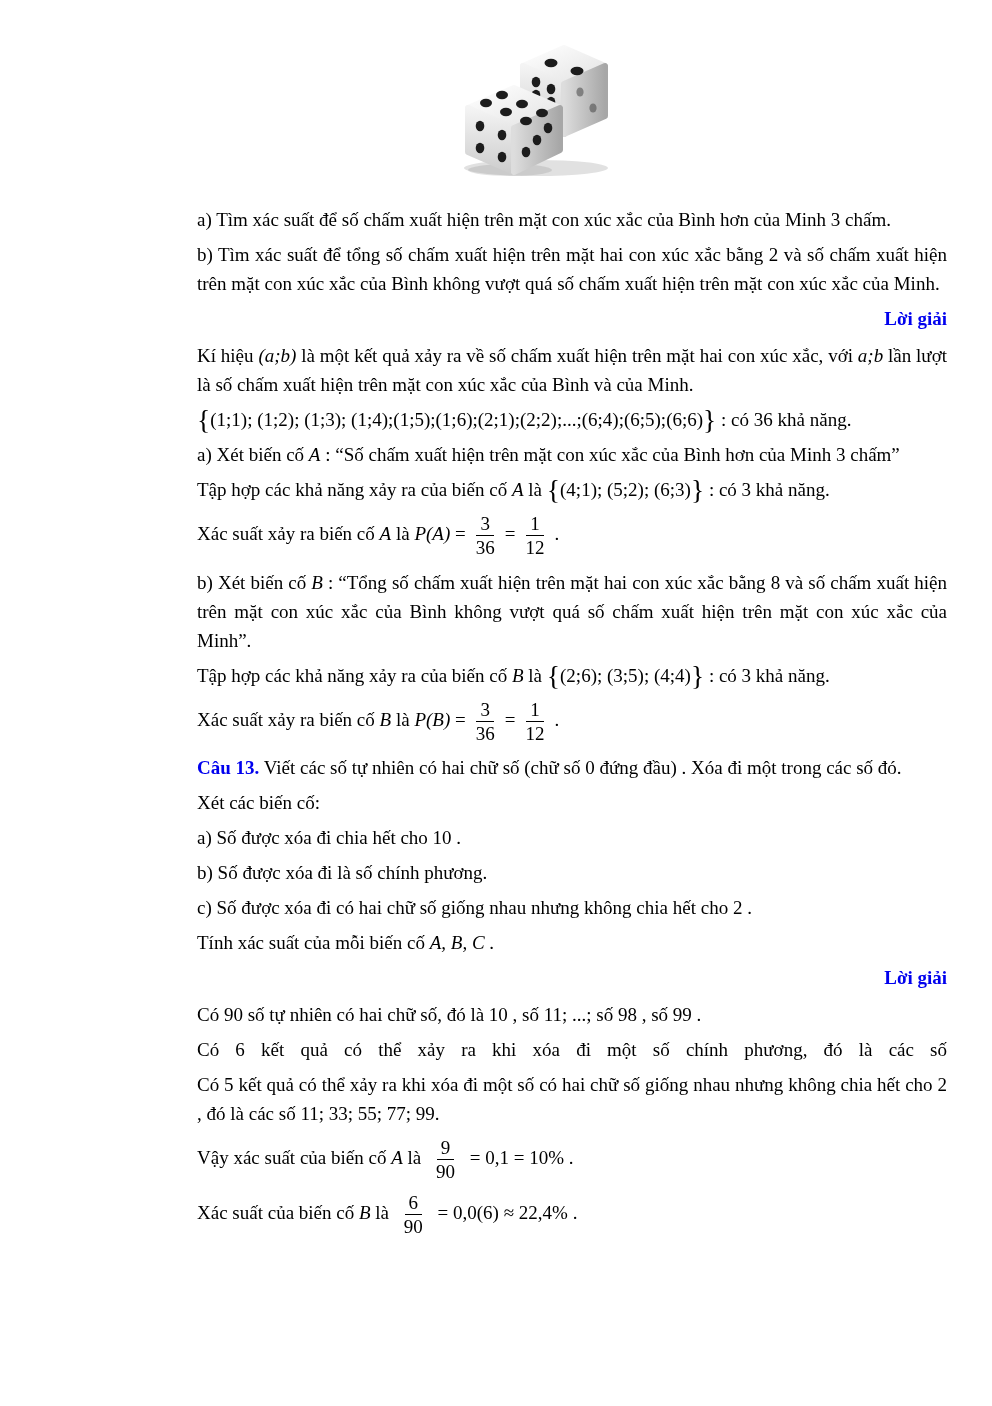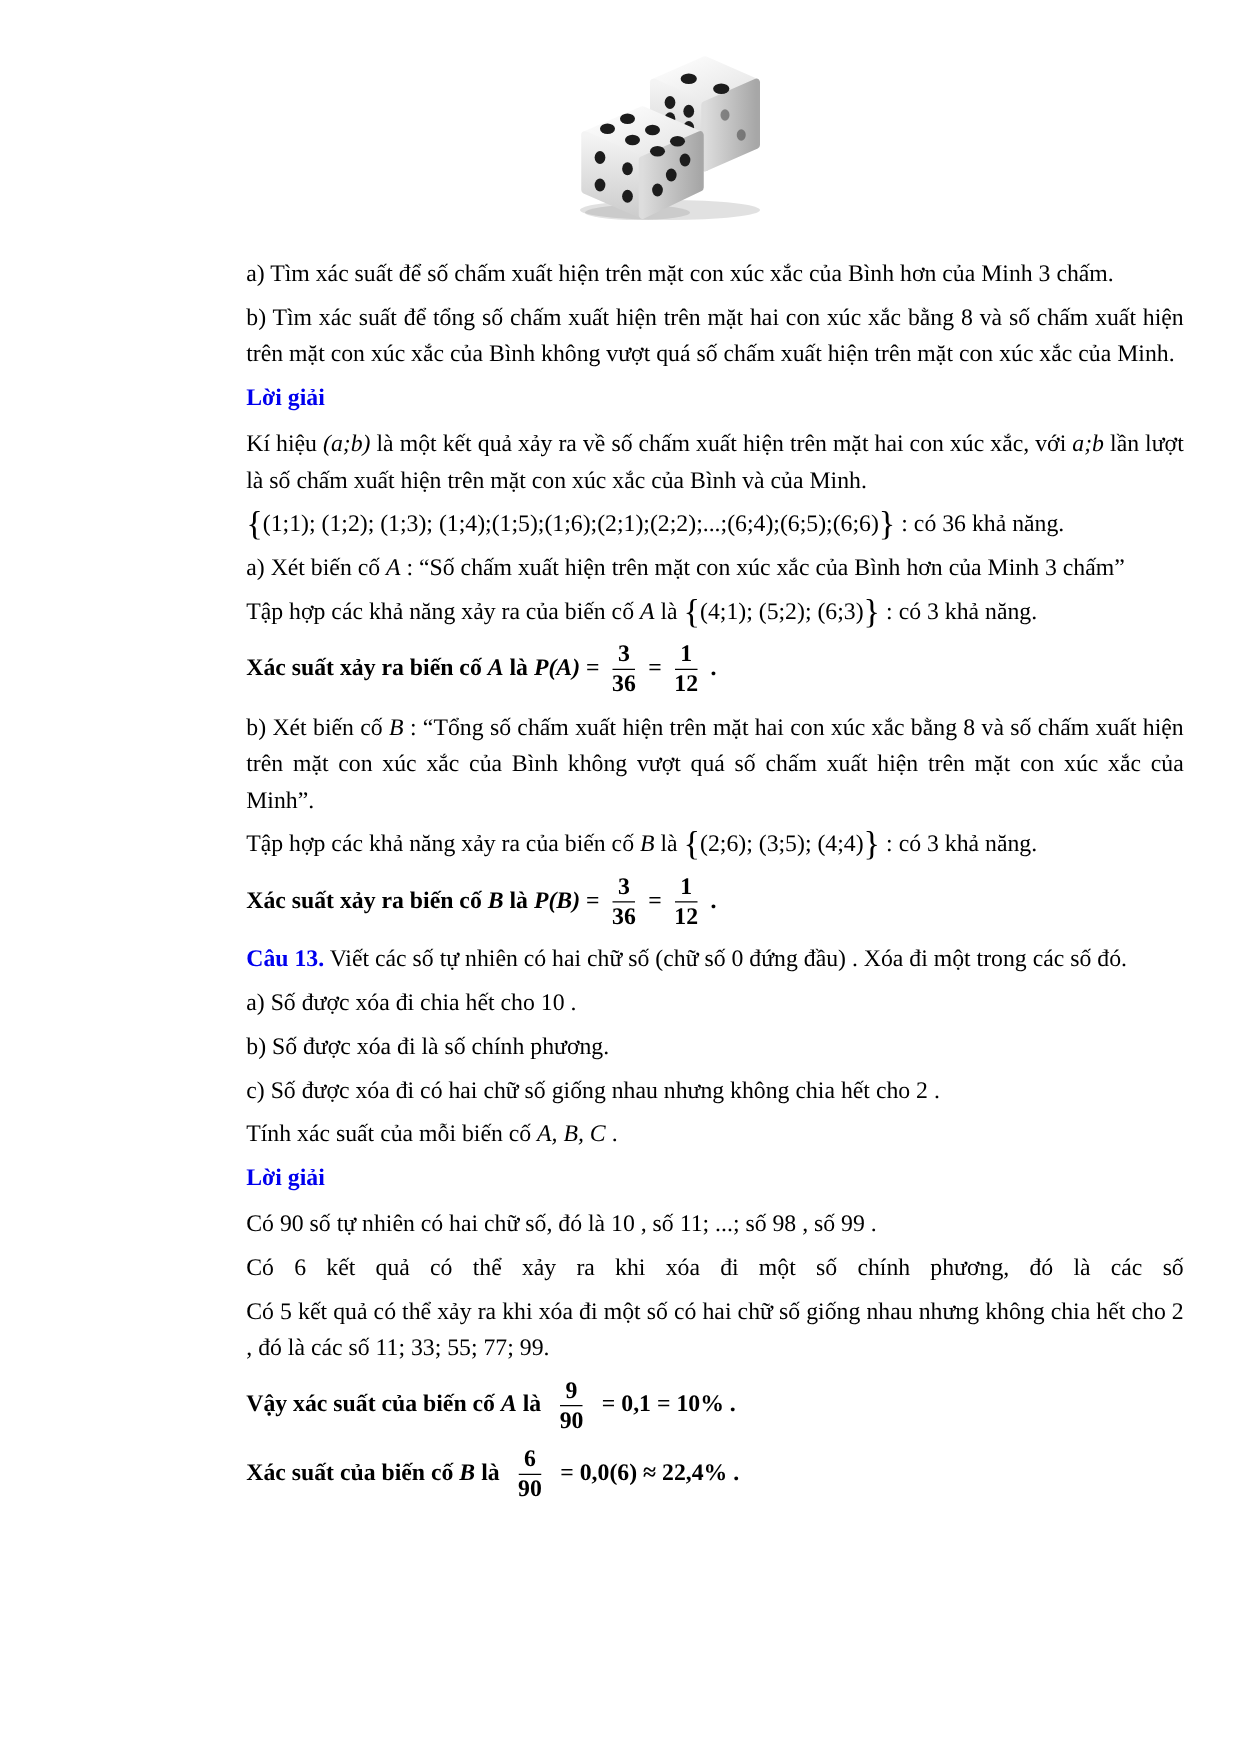--- a/index.html
+++ b/index.html
@@ -8,23 +8,23 @@
     width: 992px; height: 1406px; overflow: hidden;
     background: #ffffff; color: #000000;
     font-family: "Liberation Serif", serif;
     font-size: 19px;
   }
   .page { width: 992px; height: 1406px; position: relative; }
   .dice-wrap { margin: 34px 0 12px 452px; width: 168px; height: 146px; }
   .content { padding: 0 45px 0 197px; margin-top: 25px; }
   p.para { margin: 0 0 6px 0; line-height: 29px; text-align: justify; }
   p.one-line { white-space: nowrap; text-align: left; }
-  p.eq { text-align: left; margin: 9px 0 9px 0; white-space: nowrap; font-weight: bold; }
+  p.eq { text-align: left; margin: 9px 0 9px 0; white-space: nowrap; }
   h3.solution-heading {
-    margin: 3px 0 8px 0; text-align: left;
+    margin: 3px 0 8px 0; text-align: right;
     color: #0000ee; font-size: 19px; line-height: 29px; font-weight: bold;
     font-family: "Liberation Serif", serif;
   }
   .mi { font-style: italic; }
   .brace { font-size: 1.45em; vertical-align: -0.12em; line-height: 1; }
   .frac {
     display: inline-flex; flex-direction: column; align-items: center;
     vertical-align: middle; margin: 0 6px; line-height: 1.12; text-align: center;
   }
   .frac .fnum { padding: 0 4px 1px 4px; border-bottom: 1.5px solid #000; }
@@ -92,21 +92,21 @@
         <ellipse cx="85" cy="106" rx="4.3" ry="5.2" fill="#1c1c1c"></ellipse>
         <ellipse cx="74" cy="118" rx="4.3" ry="5.2" fill="#1c1c1c"></ellipse>
       </g>
     </svg>
   </div>
 
   <div class="content">
 
     <p class="para one-line">a) Tìm xác suất để số chấm xuất hiện trên mặt con xúc xắc của Bình hơn của Minh 3 chấm.</p>
 
-    <p class="para">b) Tìm xác suất để tổng số chấm xuất hiện trên mặt hai con xúc xắc bằng 8 và số chấm xuất hiện trên mặt con xúc xắc của Bình không vượt quá số chấm xuất hiện trên mặt con xúc xắc của Minh.</p>
+    <p class="para">b) Tìm xác suất để tổng số chấm xuất hiện trên mặt hai con xúc xắc bằng 2 và số chấm xuất hiện trên mặt con xúc xắc của Bình không vượt quá số chấm xuất hiện trên mặt con xúc xắc của Minh.</p>
 
     <h3 class="solution-heading">Lời giải</h3>
 
     <p class="para"><span>Kí hiệu </span><span class="mi">(a;b)</span><span> là một kết quả xảy ra về số chấm xuất hiện trên mặt hai con xúc xắc, với </span><span class="mi">a;b</span><span> lần lượt là số chấm xuất hiện trên mặt con xúc xắc của Bình và của Minh.</span></p>
 
 
     <p class="para one-line"><span class="brace">{</span><span>(1;1); (1;2); (1;3); (1;4);(1;5);(1;6);(2;1);(2;2);...;(6;4);(6;5);(6;6)</span><span class="brace">}</span><span> : có 36 khả năng.</span></p>
 
     <p class="para one-line"><span>a) Xét biến cố </span><span class="mi">A</span><span> : “Số chấm xuất hiện trên mặt con xúc xắc của Bình hơn của Minh 3 chấm”</span></p>
 
@@ -127,20 +127,21 @@
     <p class="para eq"><span>Xác suất xảy ra biến cố </span><span class="mi">B</span><span> là </span><span class="mi">P(B)</span> <span>=</span><span class="frac">
           <span class="fnum">3</span>
           <span class="fden">36</span>
         </span><span>=</span><span class="frac">
           <span class="fnum">1</span>
           <span class="fden">12</span>
         </span><span>.</span></p>
 
     <p class="para qlabel-para"><b class="qlabel">Câu 13.</b><span> Viết các số tự nhiên có hai chữ số (chữ số 0 đứng đầu) . Xóa đi một trong các số đó.</span></p>
 
+    <p class="para one-line">Xét các biến cố:</p>
     <p class="para one-line">a) Số được xóa đi chia hết cho 10 .</p>
     <p class="para one-line">b) Số được xóa đi là số chính phương.</p>
     <p class="para one-line">c) Số được xóa đi có hai chữ số giống nhau nhưng không chia hết cho 2 .</p>
 
     <p class="para one-line"><span>Tính xác suất của mỗi biến cố </span><span class="mi">A, B, C</span><span> .</span></p>
 
     <h3 class="solution-heading">Lời giải</h3>
 
     <p class="para one-line">Có 90 số tự nhiên có hai chữ số, đó là 10 , số 11; ...; số 98 , số 99 .</p>
 

